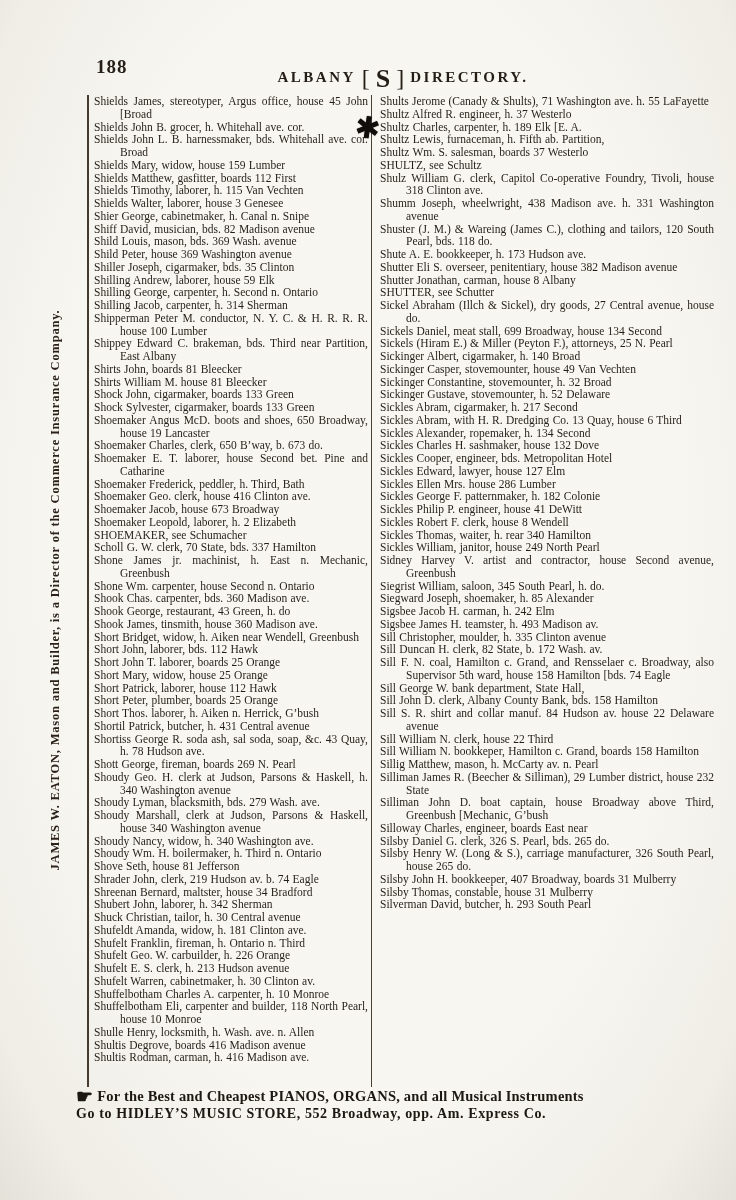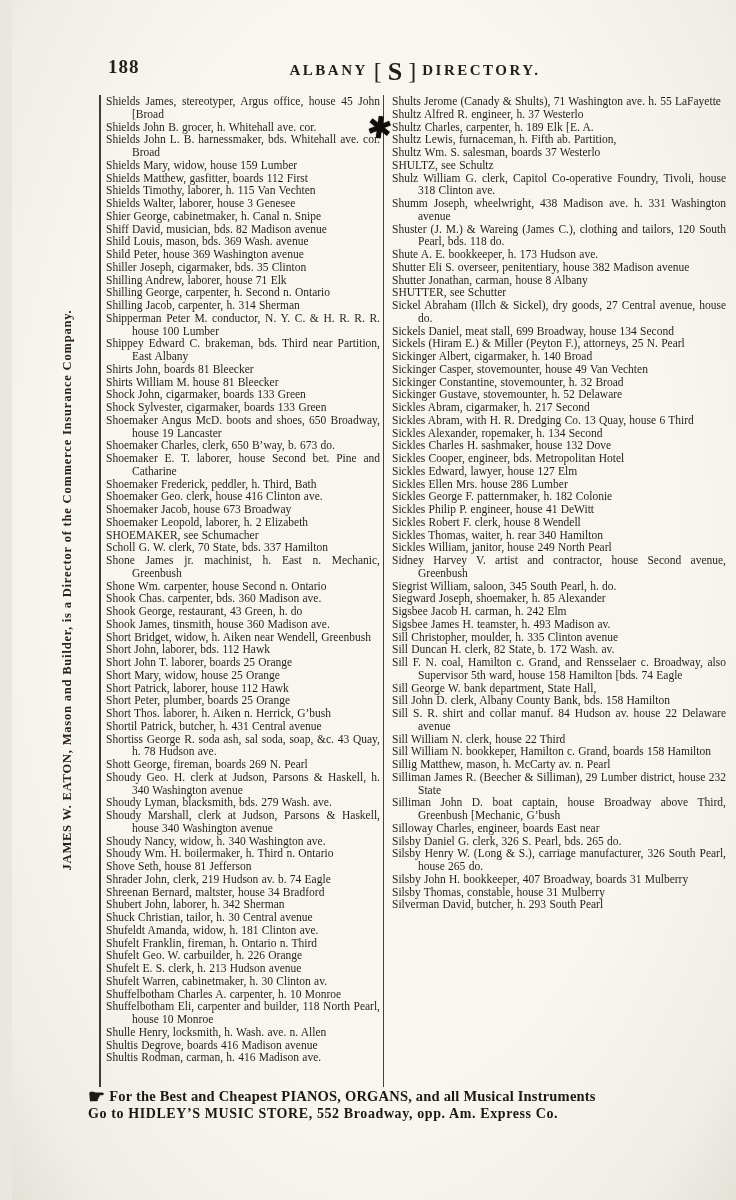--- a/index.html
+++ b/index.html
@@ -7,30 +7,29 @@
     width:736px;height:1200px;
     background:#e9e7e1;
     font-family:"Liberation Serif", serif;
     color:#241e17;
     overflow:hidden;
     position:relative;
   }
   .page{
     position:absolute;inset:0;
     background:radial-gradient(ellipse at 50% 45%, #f7f6f1 60%, #efede6 88%, #e4e1d9 100%);
-    margin-left:12px;
   }
   
   .header{position:absolute;top:56px;left:90px;width:626px;height:26px;}
   .page-number{
     position:absolute;left:6px;top:0;
     font-size:19px;font-weight:bold;letter-spacing:1px;
   }
   .header-title{
-    position:absolute;left:50%;top:1px;transform:translateX(-50%);
+    position:absolute;left:50%;top:8px;transform:translateX(-50%);
     white-space:nowrap;font-weight:bold;font-family:Liberation Serif, serif;
   }
   .header-title .t{font-size:15px;letter-spacing:2.5px;vertical-align:3px;}
   .header-title .bracket{font-size:24px;font-weight:normal;vertical-align:-1px;padding:0 2px;}
   .header-title .big-letter{font-size:26px;vertical-align:-2px;letter-spacing:0;}
   
   .sidebar-vert{
     position:absolute;
     top:1086px;left:48px;
     width:992px;height:34px;
@@ -99,21 +98,21 @@
       <p class="entry">Shields John L. B. harnessmaker, bds. Whitehall ave. cor. Broad</p>
       <p class="entry">Shields Mary, widow, house 159 Lumber</p>
       <p class="entry">Shields Matthew, gasfitter, boards 112 First</p>
       <p class="entry">Shields Timothy, laborer, h. 115 Van Vechten</p>
       <p class="entry">Shields Walter, laborer, house 3 Genesee</p>
       <p class="entry">Shier George, cabinetmaker, h. Canal n. Snipe</p>
       <p class="entry">Shiff David, musician, bds. 82 Madison avenue</p>
       <p class="entry">Shild Louis, mason, bds. 369 Wash. avenue</p>
       <p class="entry">Shild Peter, house 369 Washington avenue</p>
       <p class="entry">Shiller Joseph, cigarmaker, bds. 35 Clinton</p>
-      <p class="entry">Shilling Andrew, laborer, house 71 Elk</p>
+      <p class="entry">Shilling Andrew, laborer, house 59 Elk</p>
       <p class="entry">Shilling George, carpenter, h. Second n. Ontario</p>
       <p class="entry">Shilling Jacob, carpenter, h. 314 Sherman</p>
       <p class="entry">Shipperman Peter M. conductor, N. Y. C. &amp; H. R. R. R. house 100 Lumber</p>
       <p class="entry">Shippey Edward C. brakeman, bds. Third near Partition, East Albany</p>
       <p class="entry">Shirts John, boards 81 Bleecker</p>
       <p class="entry">Shirts William M. house 81 Bleecker</p>
       <p class="entry">Shock John, cigarmaker, boards 133 Green</p>
       <p class="entry">Shock Sylvester, cigarmaker, boards 133 Green</p>
       <p class="entry">Shoemaker Angus McD. boots and shoes, 650 Broadway, house 19 Lancaster</p>
       <p class="entry">Shoemaker Charles, clerk, 650 B’way, b. 673 do.</p>

